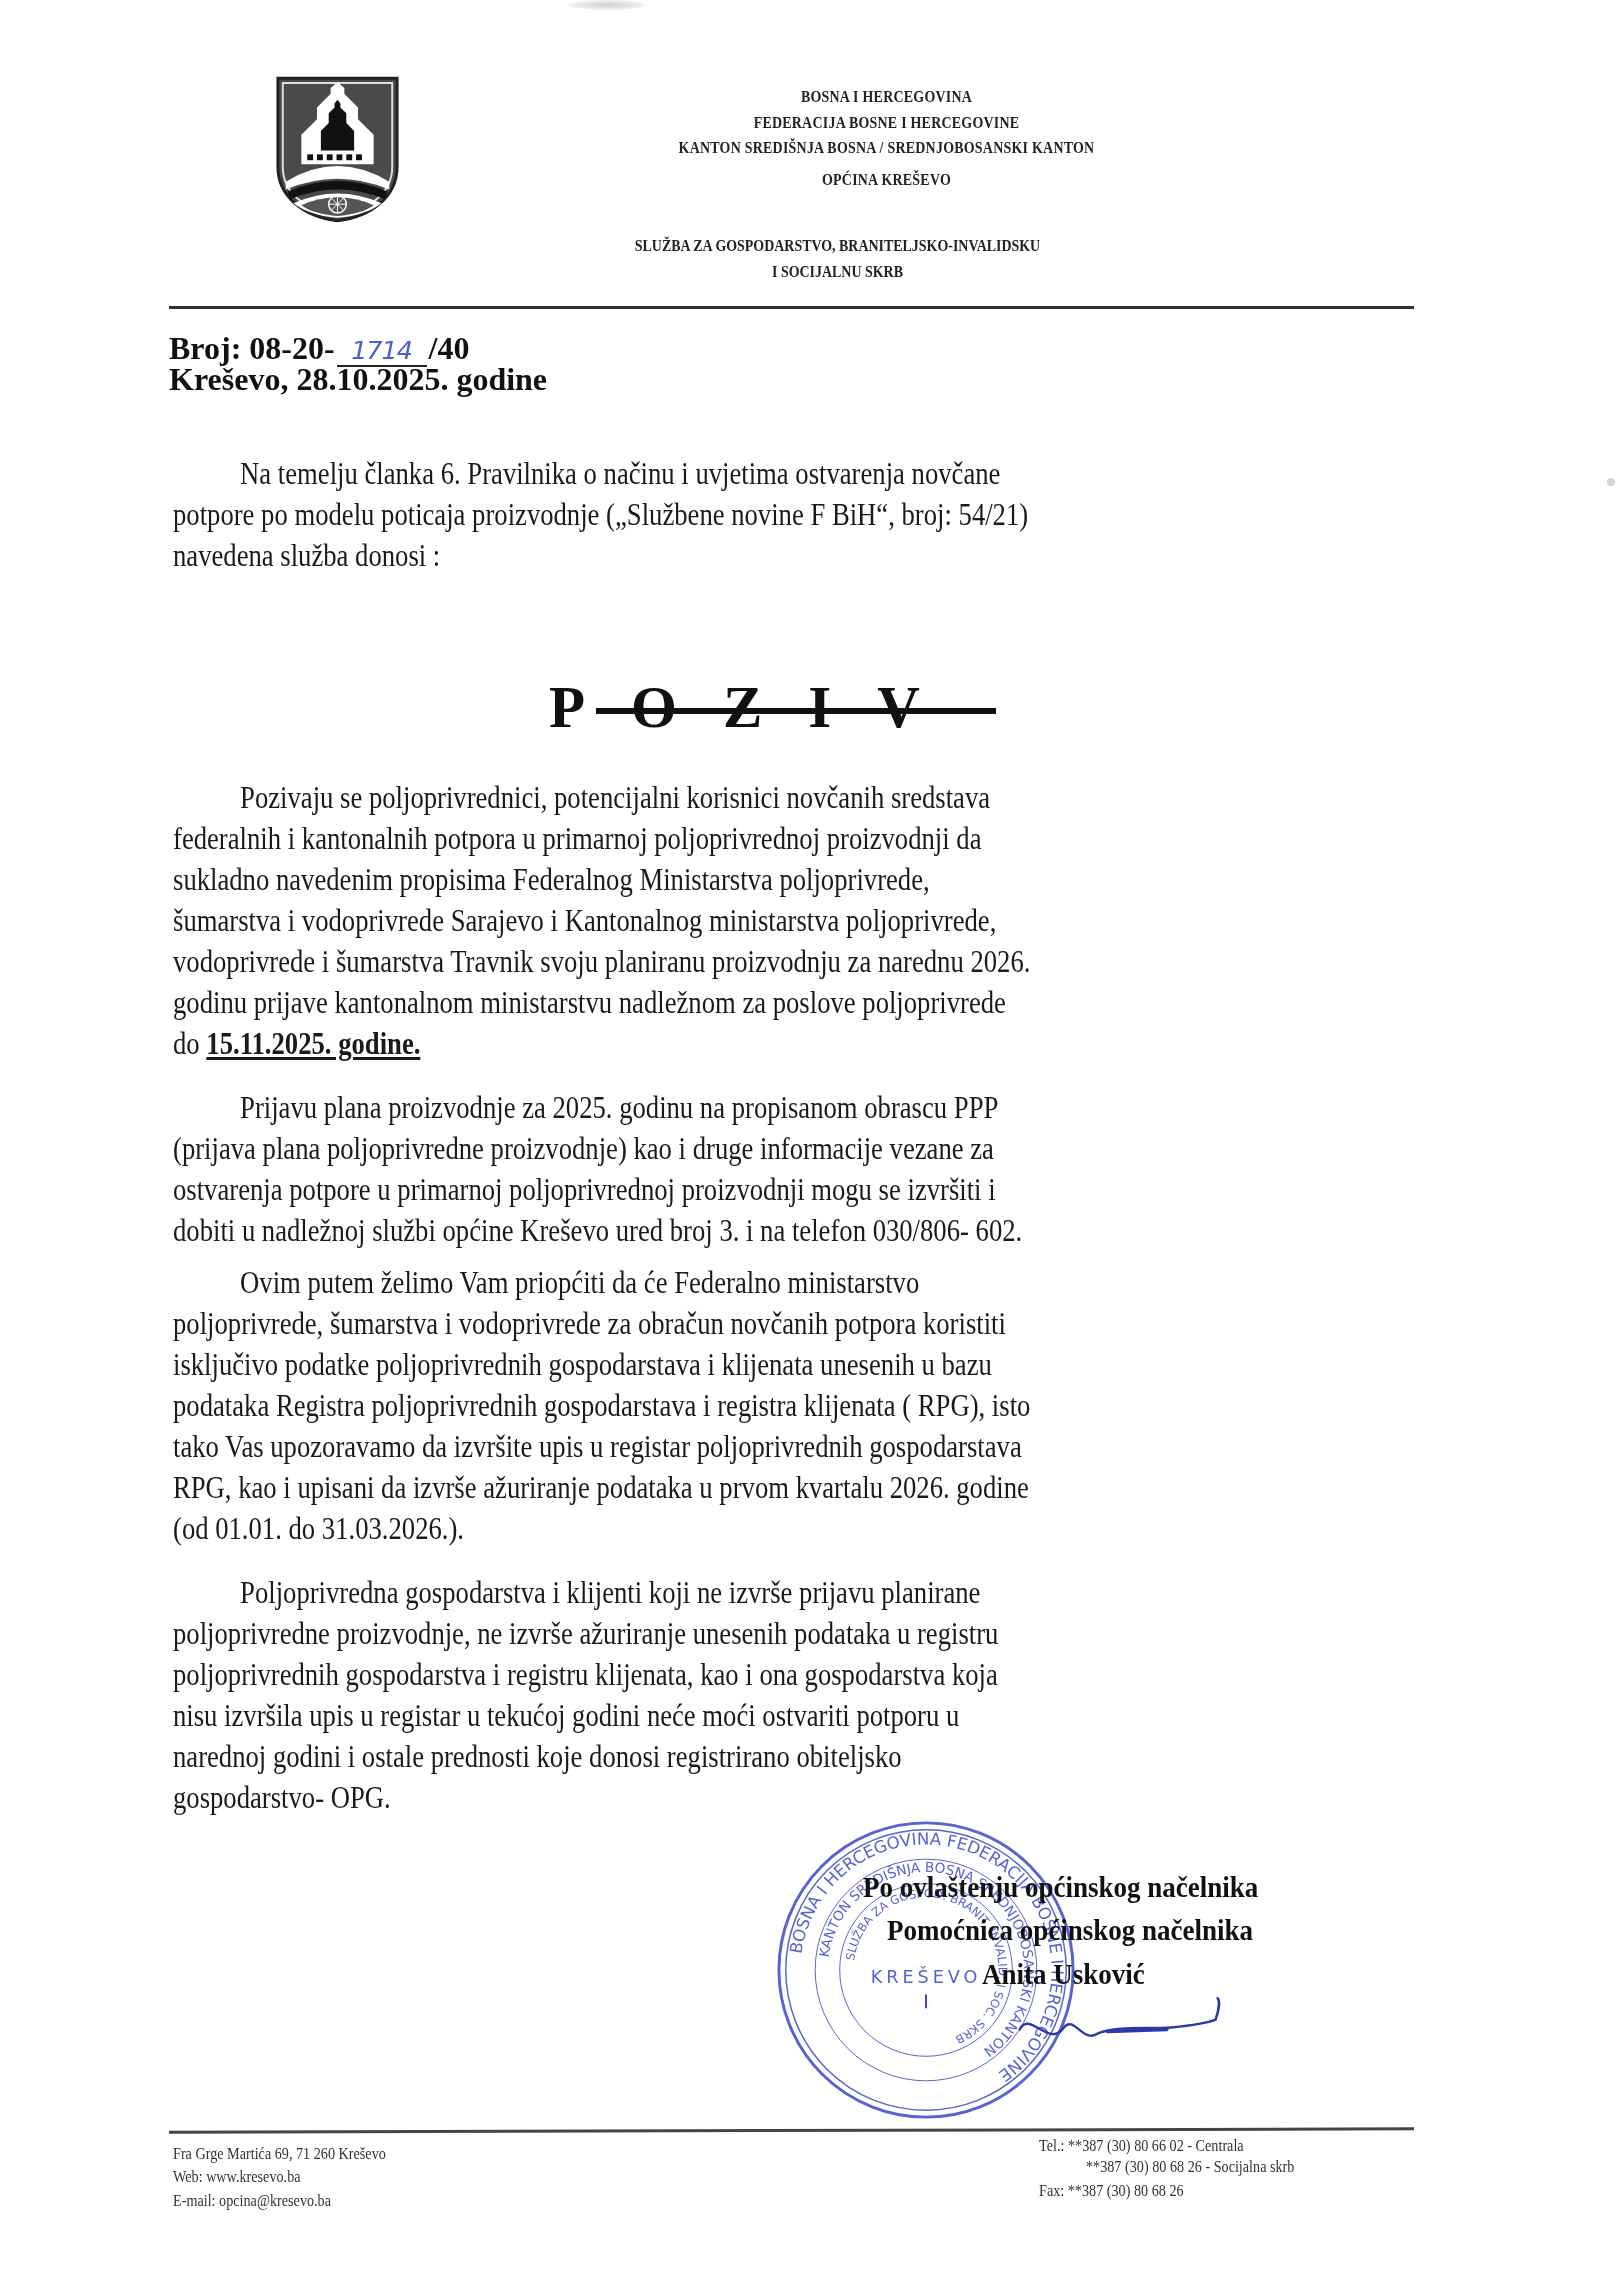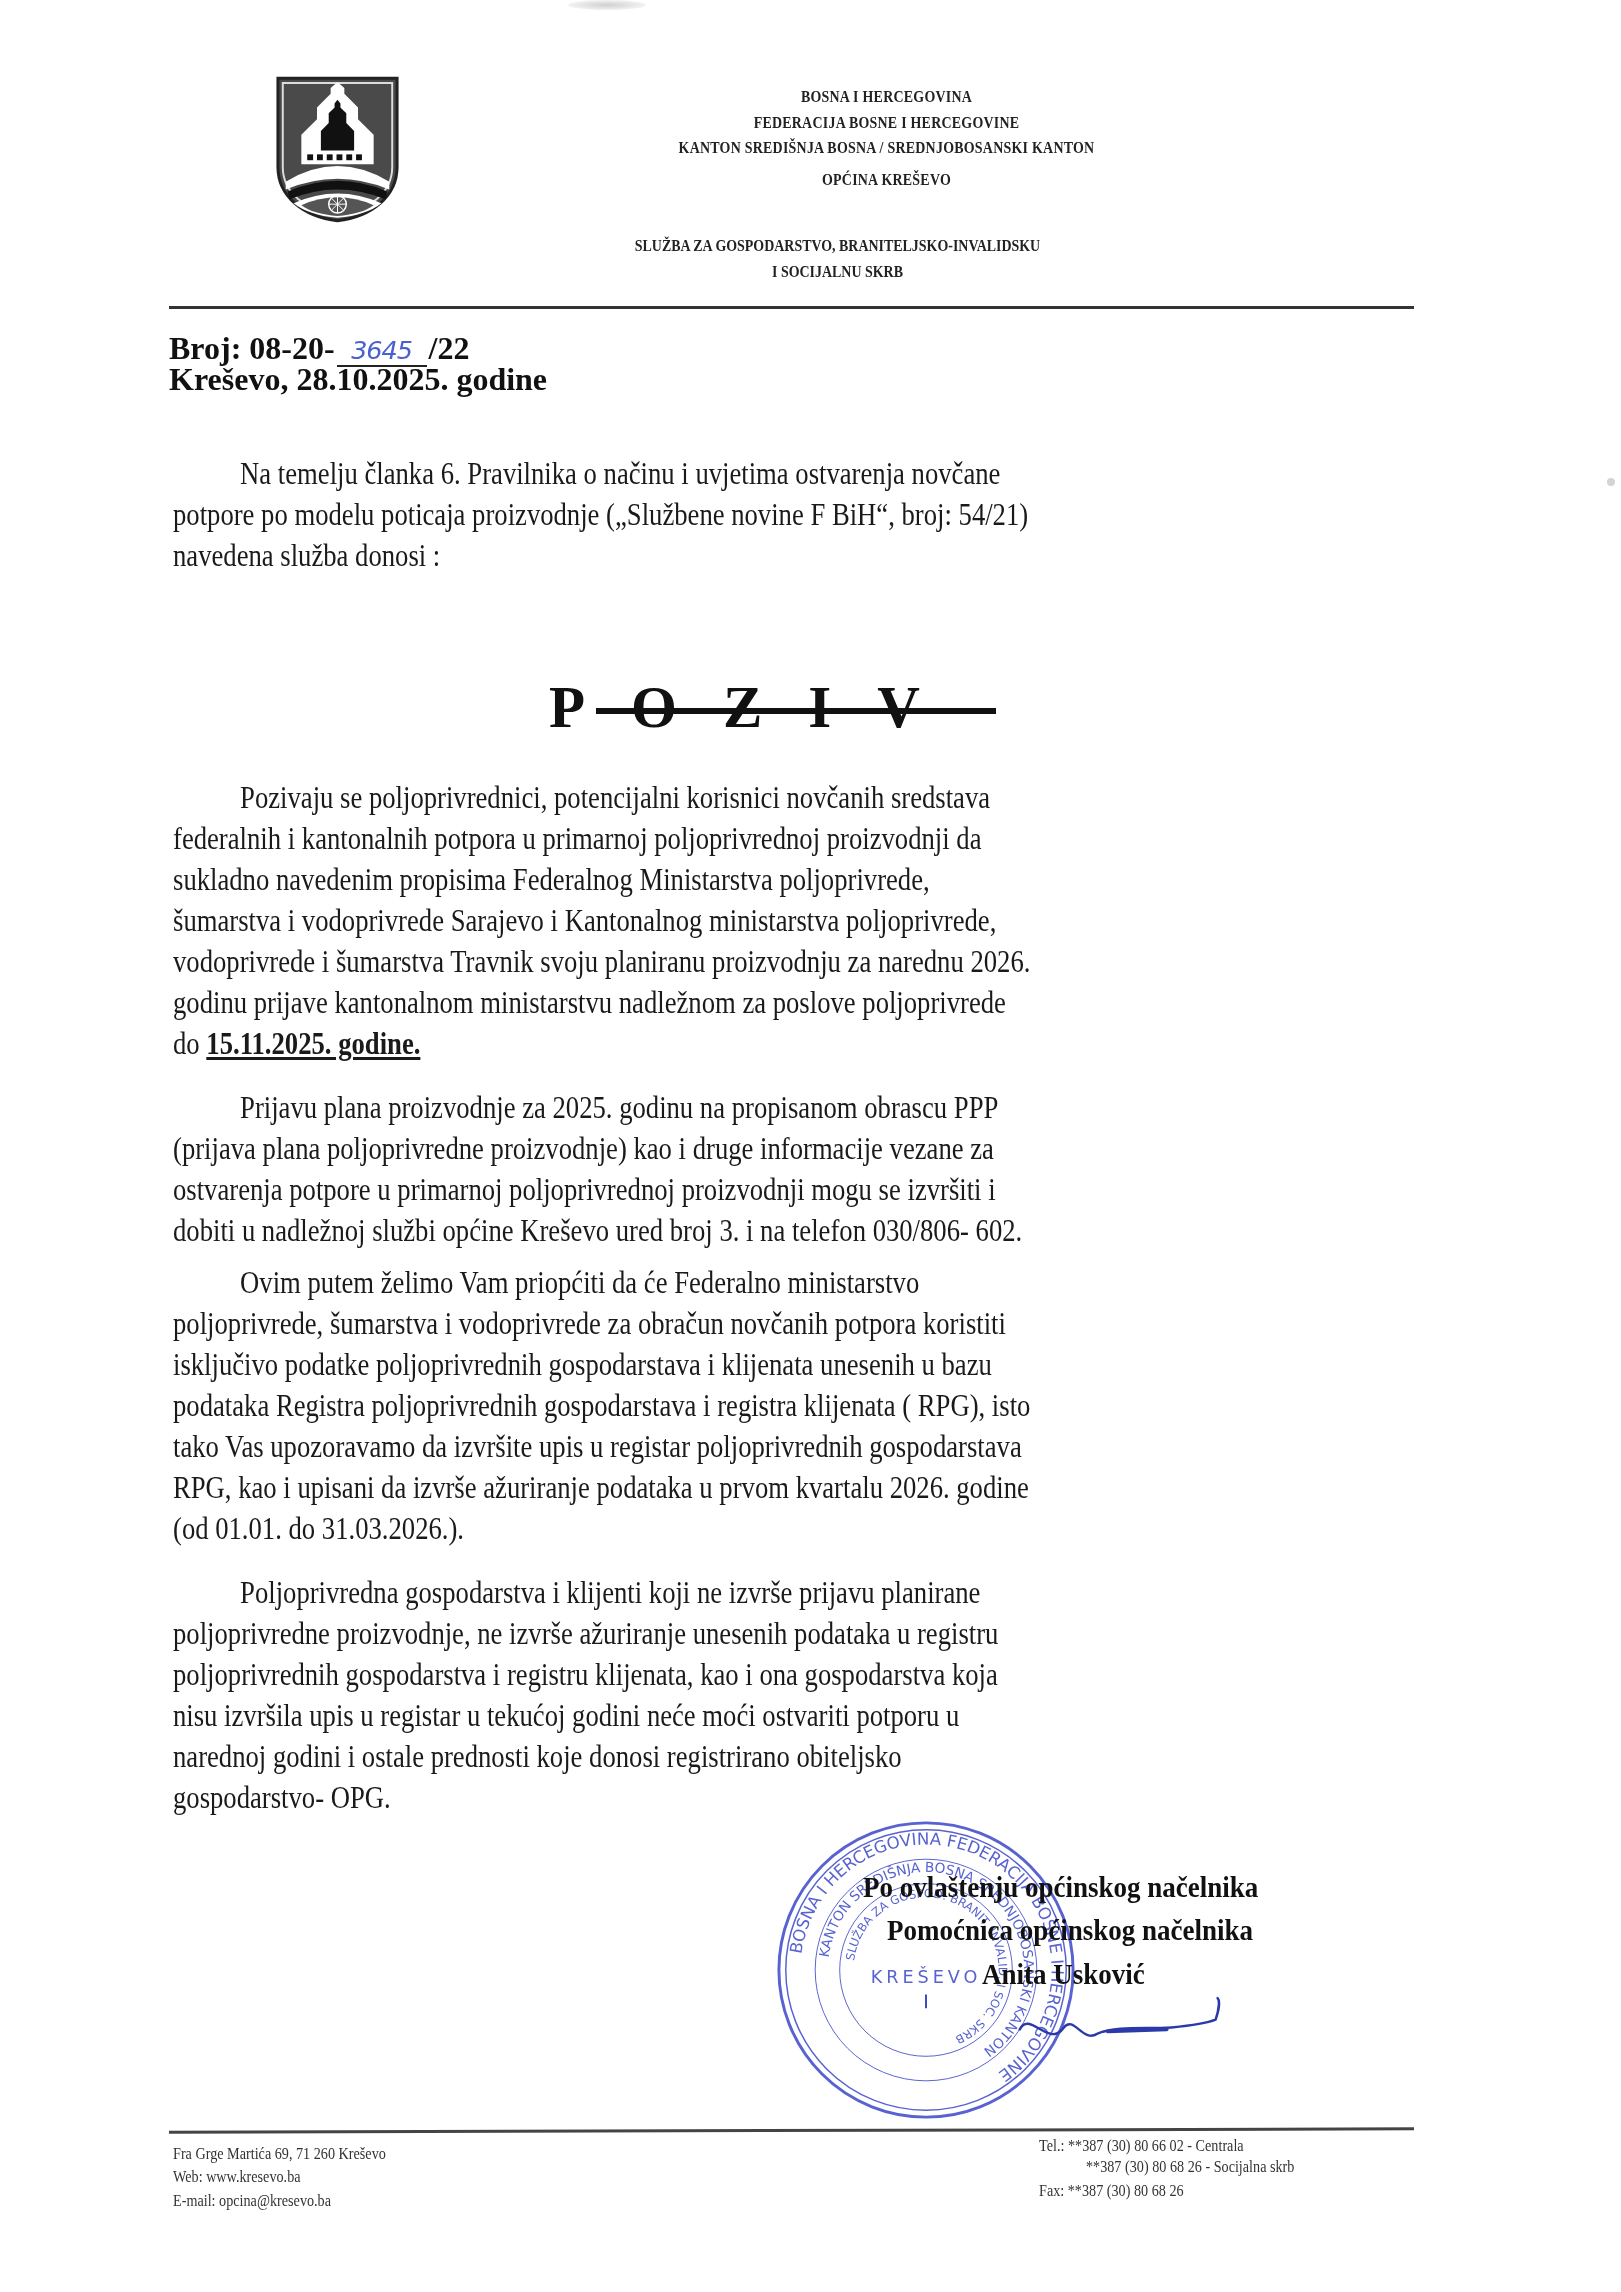--- a/index.html
+++ b/index.html
@@ -115,21 +115,21 @@
 <div class="abs hdr hdr-1">BOSNA I HERCEGOVINA</div>
 <div class="abs hdr hdr-2">FEDERACIJA BOSNE I HERCEGOVINE</div>
 <div class="abs hdr hdr-3">KANTON SREDIŠNJA BOSNA / SREDNJOBOSANSKI KANTON</div>
 <div class="abs hdr hdr-4">OPĆINA KREŠEVO</div>
 <div class="abs svc svc-1">SLUŽBA ZA GOSPODARSTVO, BRANITELJSKO-INVALIDSKU</div>
 <div class="abs svc svc-2">I SOCIJALNU SKRB</div>
 
 <div class="abs rule-top"></div>
 
 <div class="abs ref ref-1">
-  <span>Broj: 08-20-</span><span class="hand">3645</span><span>/22</span>
+  <span>Broj: 08-20-</span><span class="hand">1714</span><span>/40</span>
 </div>
 <div class="abs ref ref-2">Kreševo, 28.10.2025. godine</div>
 
 <div class="abs para intro">
   <span class="line indent">Na temelju  članka 6. Pravilnika o načinu i uvjetima ostvarenja novčane</span>
   <span class="line">potpore po modelu poticaja proizvodnje („Službene novine F BiH“, broj: 54/21)</span>
   <span class="line">navedena služba donosi :</span>
 </div>
 
 <div class="abs title">POZIV</div>

